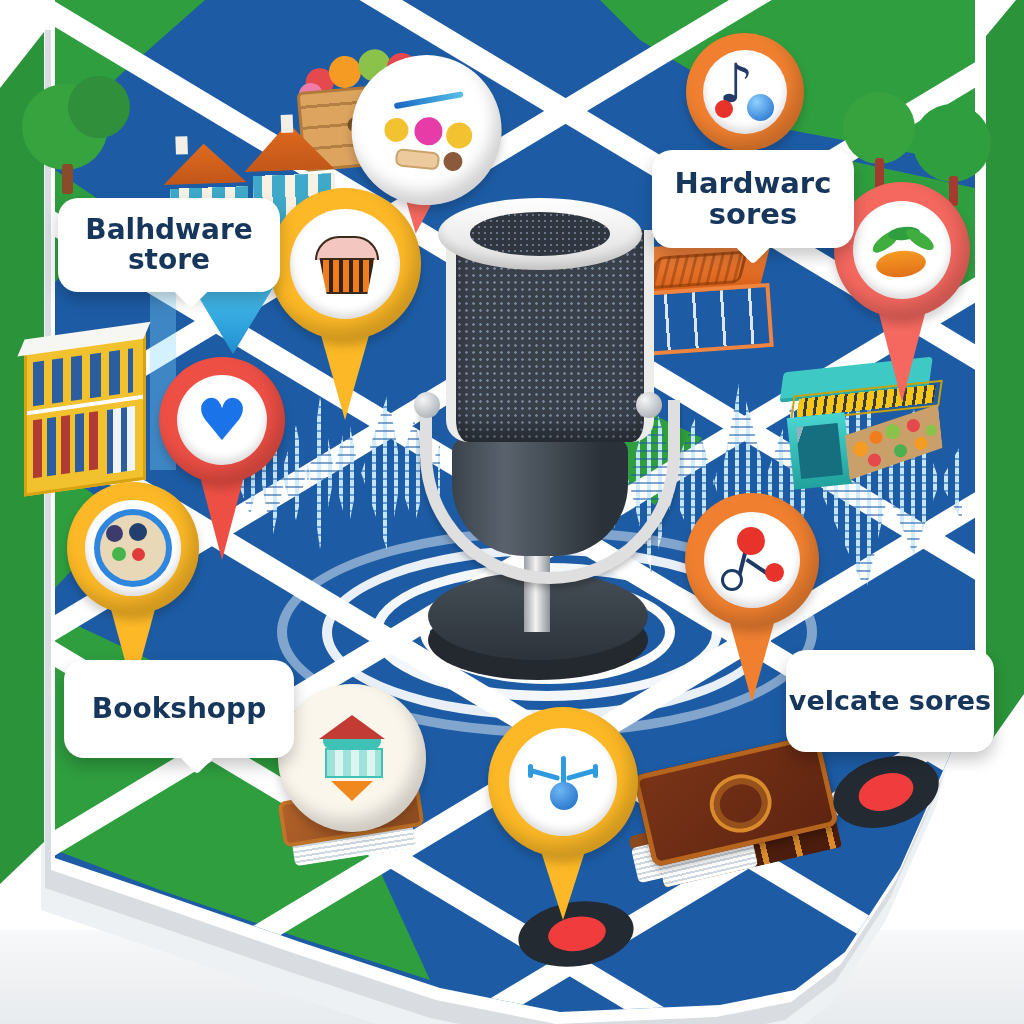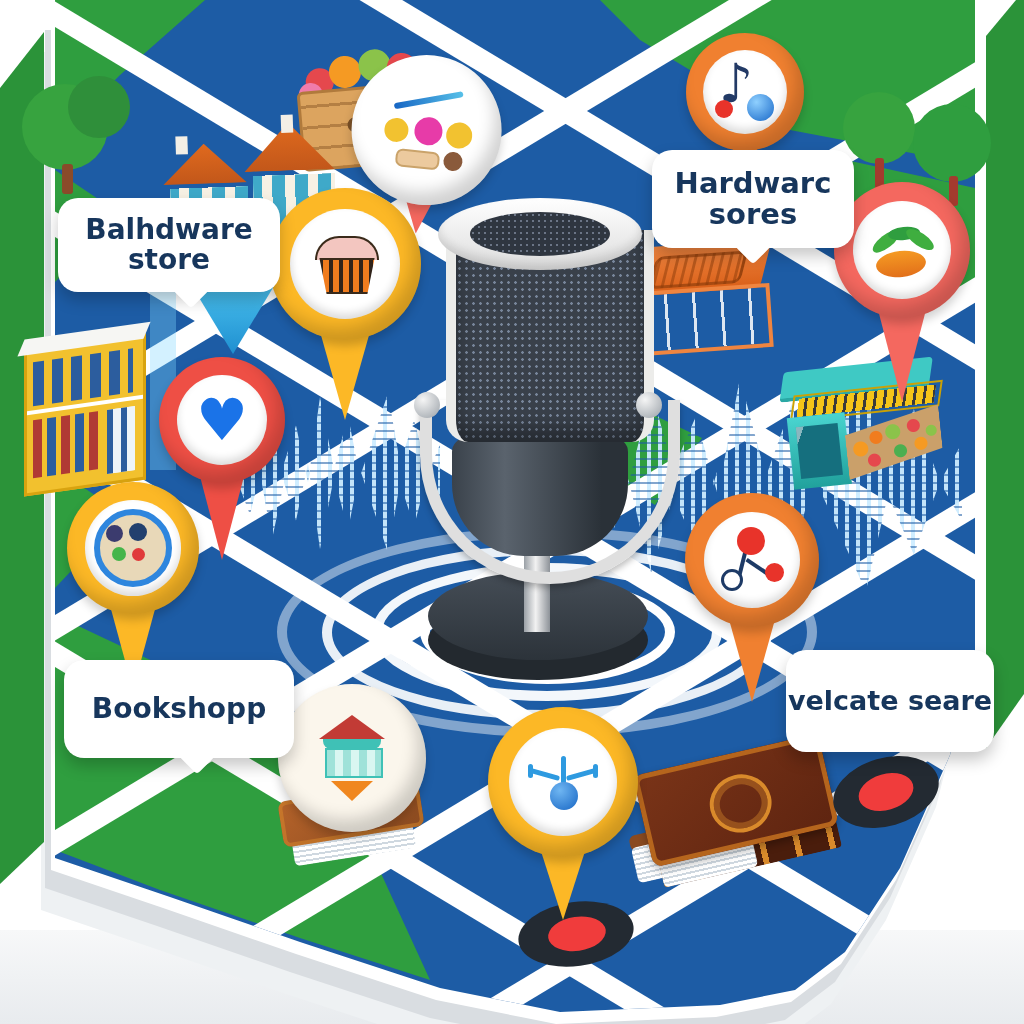--- a/index.html
+++ b/index.html
@@ -517,16 +517,16 @@
     <span>store</span>
     <span class="pt" style="left:120px"></span>
   </div>
 
   <div class="bubble" style="left:64px;top:660px;width:230px;height:98px;font-size:28px">
     <span>Bookshopp</span>
     <span class="pt" style="left:120px"></span>
   </div>
 
   <div class="bubble" style="left:786px;top:650px;width:208px;height:102px;font-size:27px">
-    <span>velcate seare</span>
+    <span>velcate sores</span>
   </div>
 
 </div>
 
 </body></html>

